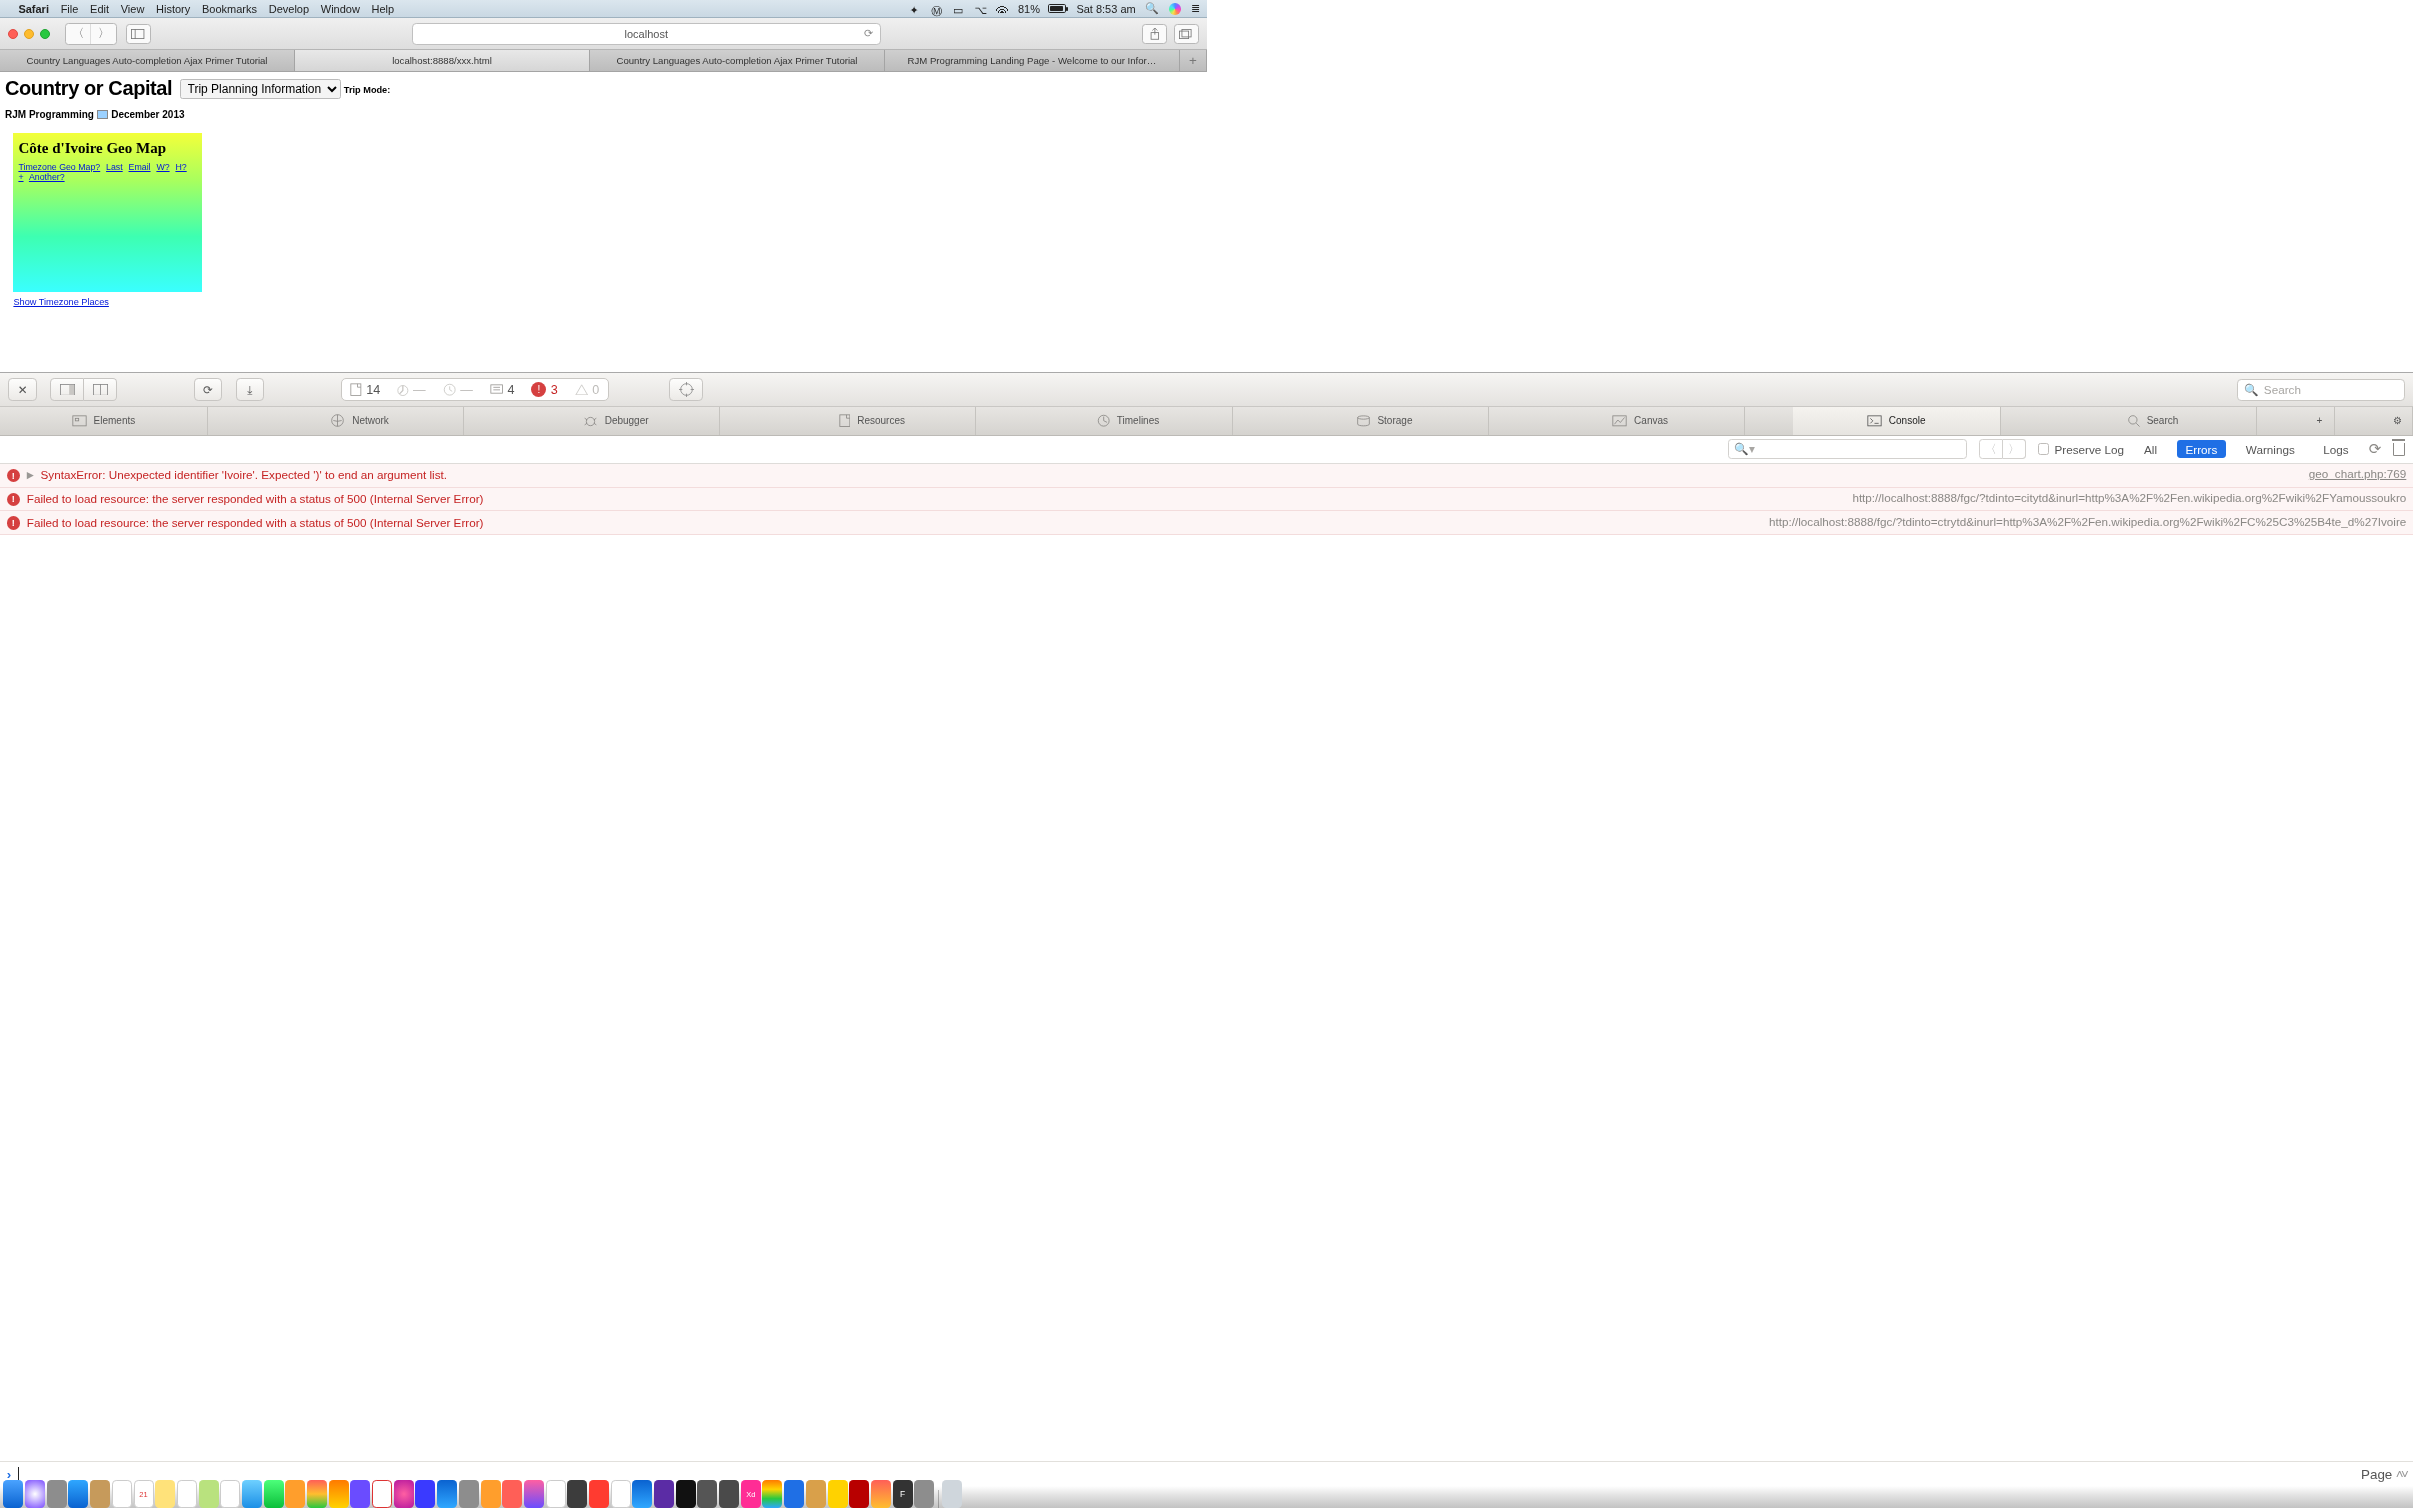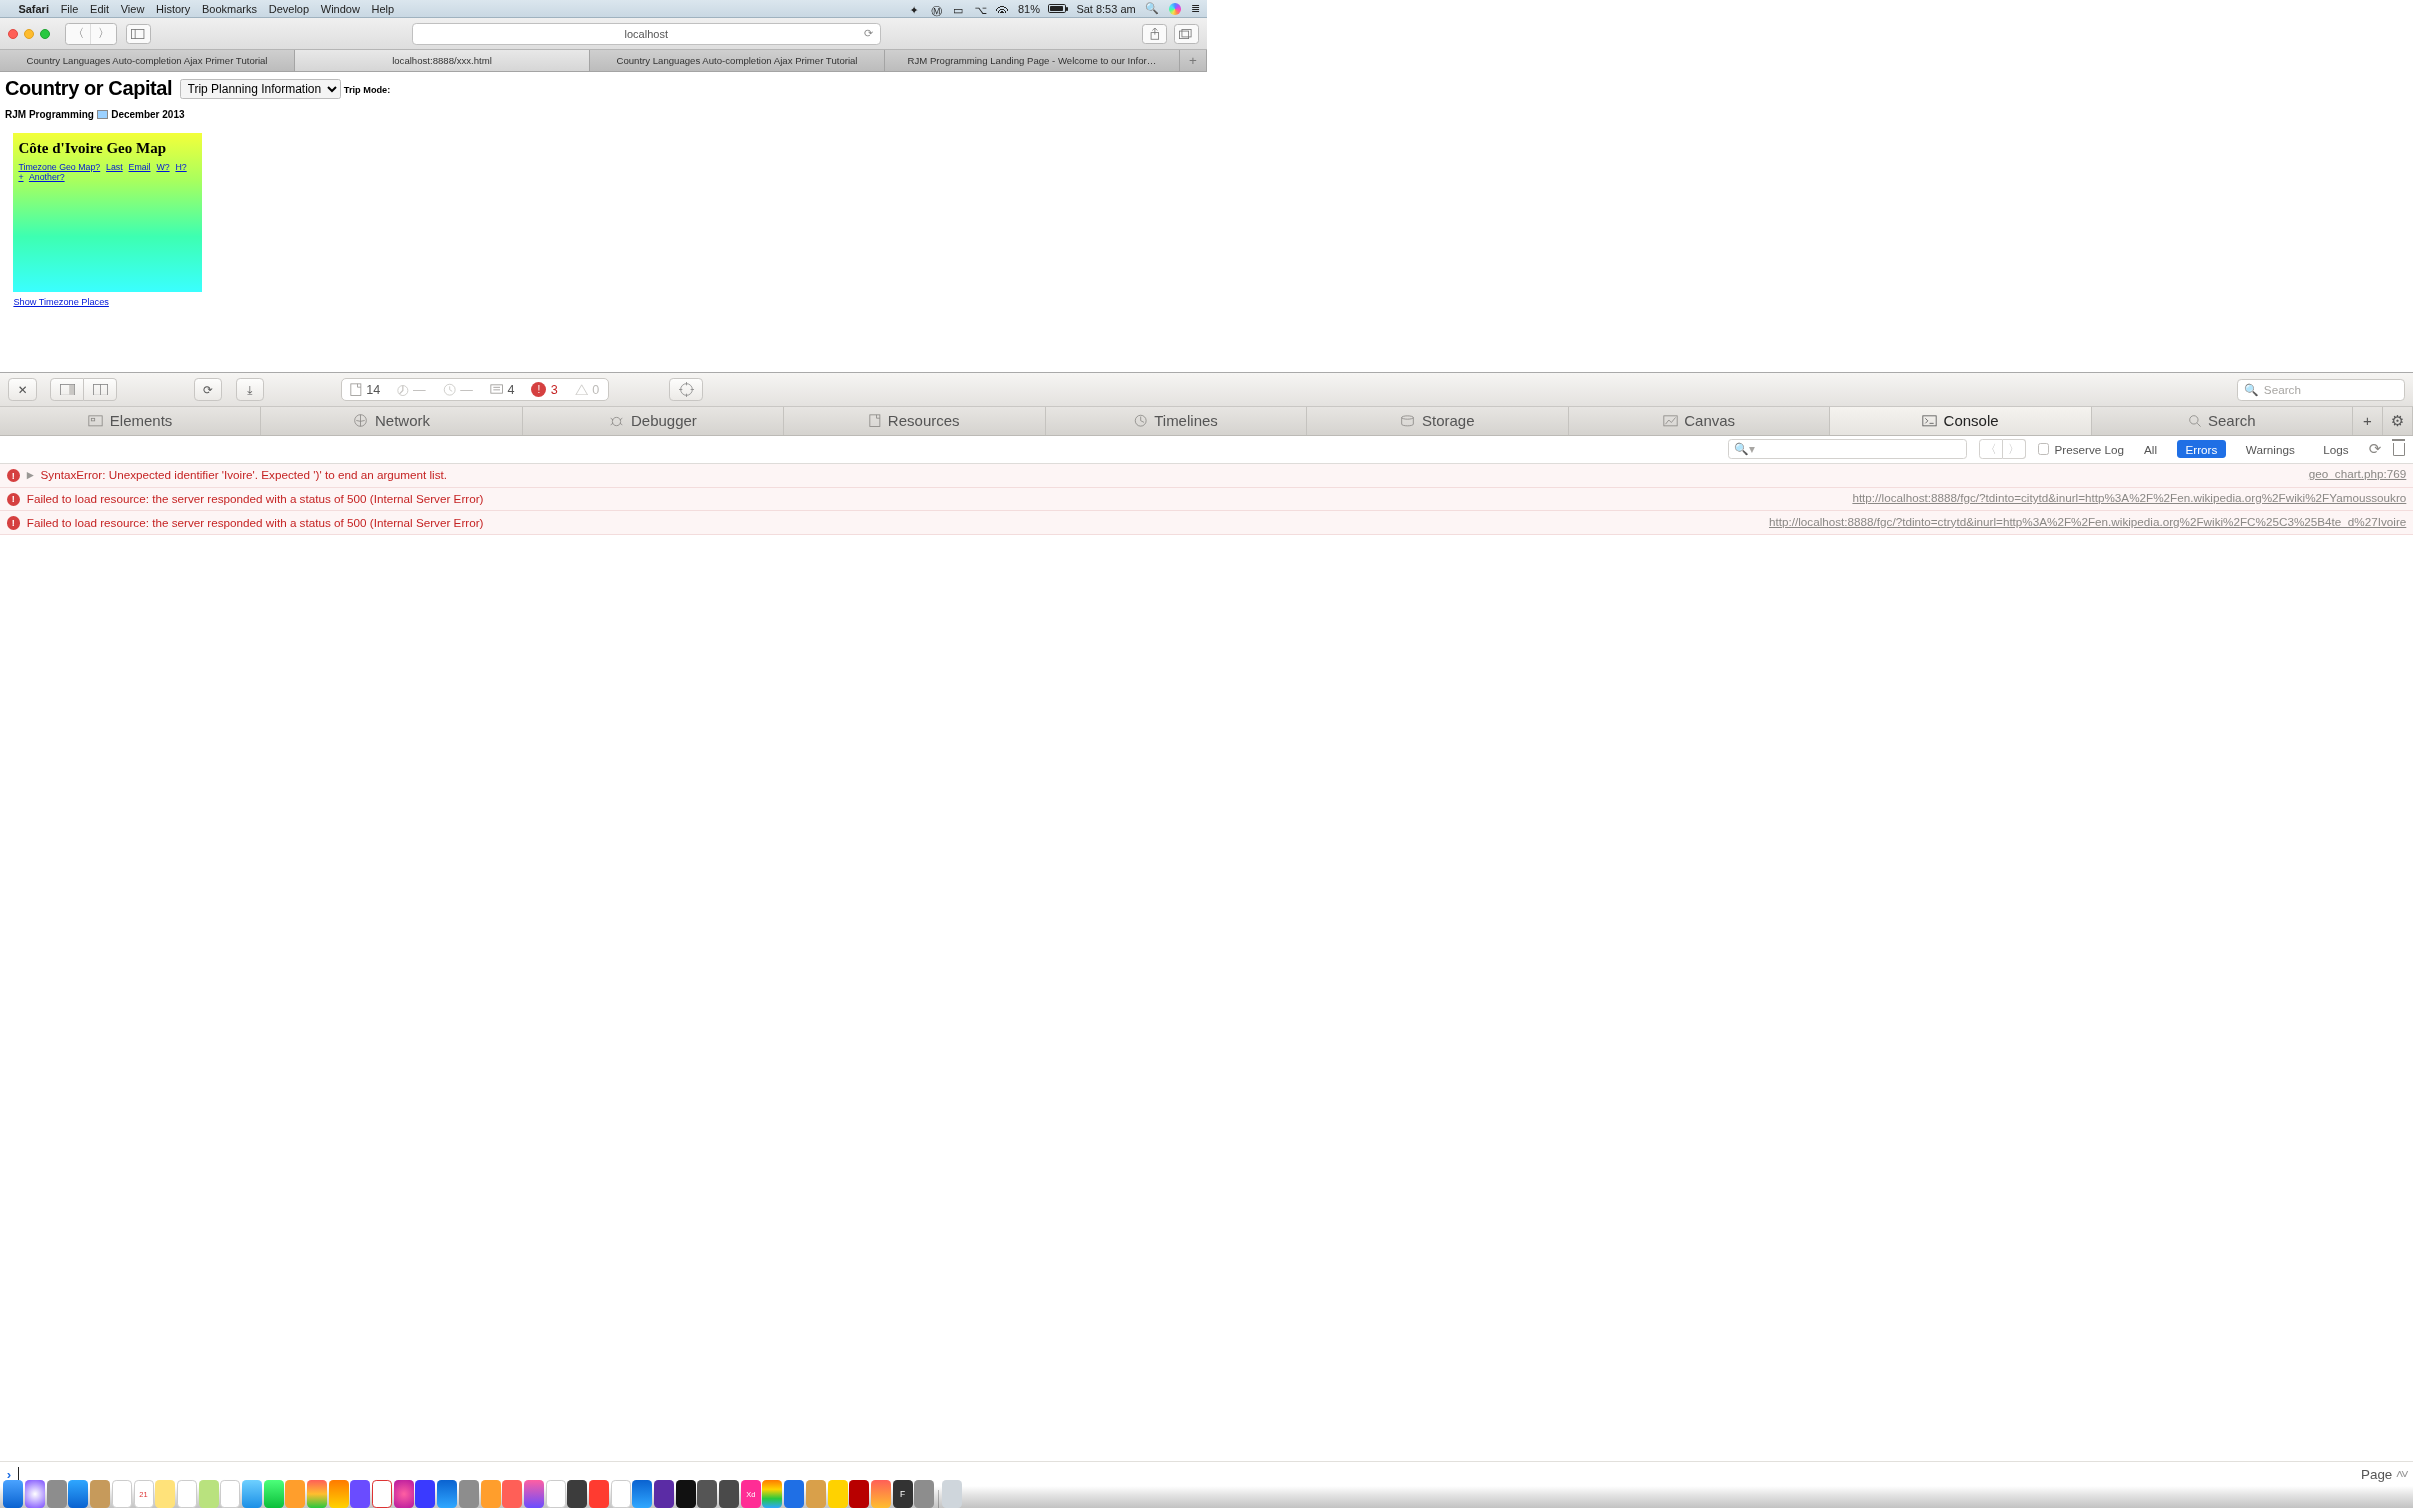--- a/index.html
+++ b/index.html
@@ -67,21 +67,21 @@
   .dual .pill-btn{border-radius:0;}
   .dual .pill-btn:first-child{border-radius:4.2px 0 0 4.2px;}
   .dual .pill-btn:last-child{border-radius:0 4.2px 4.2px 0;border-left:none;}
   .metric{display:flex;align-items:center;gap:4.2px;}
   .metric .badge{min-width:15px;height:15px;border-radius:7.5px;display:flex;align-items:center;justify-content:center;font-size:10px;color:#fff;}
   .badge.red{background:#d54040;}
   .metric .num{font-size:12.6px;color:#555;}
   .num.grey{color:#bdbbb8;}
   .insp-search{margin-left:auto;flex:0 0 168px;height:22px;border:0.8px solid #cac8c4;border-radius:4.2px;background:#fff;display:flex;align-items:center;padding:0 6.7px;color:#a8a6a3;font-size:11.7px;gap:5px;}
 
-  .insp-tabs{height:28.5px;background:linear-gradient(#e7e5e2,#d5d3cf);display:flex;border-bottom:0.8px solid #bcbab6;font-size:15px;color:#555;}
+  .insp-tabs{height:28.5px;background:linear-gradient(#e7e5e2,#d5d3cf);display:flex;border-bottom:0.8px solid #bcbab6;font-size:10px;color:#555;gap:48px;}
   .itab{flex:1;display:flex;align-items:center;justify-content:center;gap:6.7px;border-right:0.8px solid #c5c3bf;}
   .itab.active{background:linear-gradient(#f5f3ef,#e6e4e0);color:#222;}
   .itab.sm{flex:0 0 30px;}
 
   .console-bar{height:28.5px;background:#fff;border-bottom:0.8px solid #dedcD9;display:flex;align-items:center;padding:0 8.4px;gap:11.7px;font-size:11.7px;color:#555;}
   .console-bar .csearch{flex:0 0 239px;height:20px;border:0.8px solid #d3d1ce;border-radius:3.4px;margin-left:auto;margin-right:0;display:flex;align-items:center;padding:0 5px;color:#a8a6a3;}
   .console-bar .step{width:23.5px;height:20px;border:0.8px solid #d3d1ce;display:flex;align-items:center;justify-content:center;color:#bbb;}
   .console-bar .step.l{border-radius:3.4px 0 0 3.4px;}
   .console-bar .step.r{border-radius:0 3.4px 3.4px 0;border-left:none;}
   .chk{width:11.7px;height:11.7px;border:0.8px solid #bfbdba;border-radius:2.5px;}
@@ -90,21 +90,21 @@
   .trash{width:11.7px;height:13.4px;border:1.3px solid #8a8885;border-top:none;border-radius:0 0 1.7px 1.7px;position:relative;}
   .trash::before{content:"";position:absolute;top:-3.4px;left:-1.7px;right:-1.7px;height:1.7px;background:#8a8885;}
 
   .console-body{flex:1;background:#fff;overflow:auto;font-size:11.7px;}
   .opened{color:#8f8d8a;text-align:center;padding:32px 0 5px;background:#fdf5f5;border-bottom:0.8px solid #f3dcdc;}
   .crow{background:#fdf5f5;border-bottom:0.8px solid #f3dcdc;padding:3.4px 6.7px 3.4px 6.7px;display:flex;align-items:flex-start;gap:6.7px;color:#c52323;}
   .crow .eicon{flex:0 0 13.4px;width:13.4px;height:13.4px;border-radius:50%;background:#d54040;color:#fff;display:flex;align-items:center;justify-content:center;font-size:9.2px;font-weight:700;margin-top:1.7px;}
   .crow .tri{color:#9a9895;margin-top:1.7px;font-size:9.2px;}
   .crow .msg{flex:1;line-height:1.35;}
   .crow .loc{color:#8a8885;text-decoration:underline;white-space:nowrap;margin-left:8.4px;}
-  .crow a.inmsg{color:#8a8885;text-decoration:underline;text-align:center;}
+  .crow a.inmsg{color:#8a8885;text-align:center;}
   .prompt{display:flex;align-items:center;height:25px;padding:0 6.7px;border-top:0.8px solid #e2e0dc;background:#fff;}
   .prompt .chev{color:#1f6fe5;font-weight:700;margin-right:6.7px;}
   .prompt .cursor{width:0.8px;height:13.4px;background:#222;}
   .prompt .scope{margin-left:auto;color:#555;}
   .prompt .scope .ud{letter-spacing:-2.5px;color:#999;margin-left:3.4px;}
 
   
   .dock{position:absolute;left:0;right:0;bottom:0;height:22px;display:flex;align-items:flex-end;justify-content:flex-start;padding:0 3.4px;gap:1.7px;background:linear-gradient(rgba(255,255,255,0) 0%, rgba(210,210,210,0.6) 40%, rgba(180,180,180,0.8) 100%);}
   .dock .app{width:20px;height:28px;border-radius:4.2px;flex:0 0 auto;}
   .sep{width:0.8px;height:18.4px;background:rgba(0,0,0,0.25);margin:0 1.7px;}

